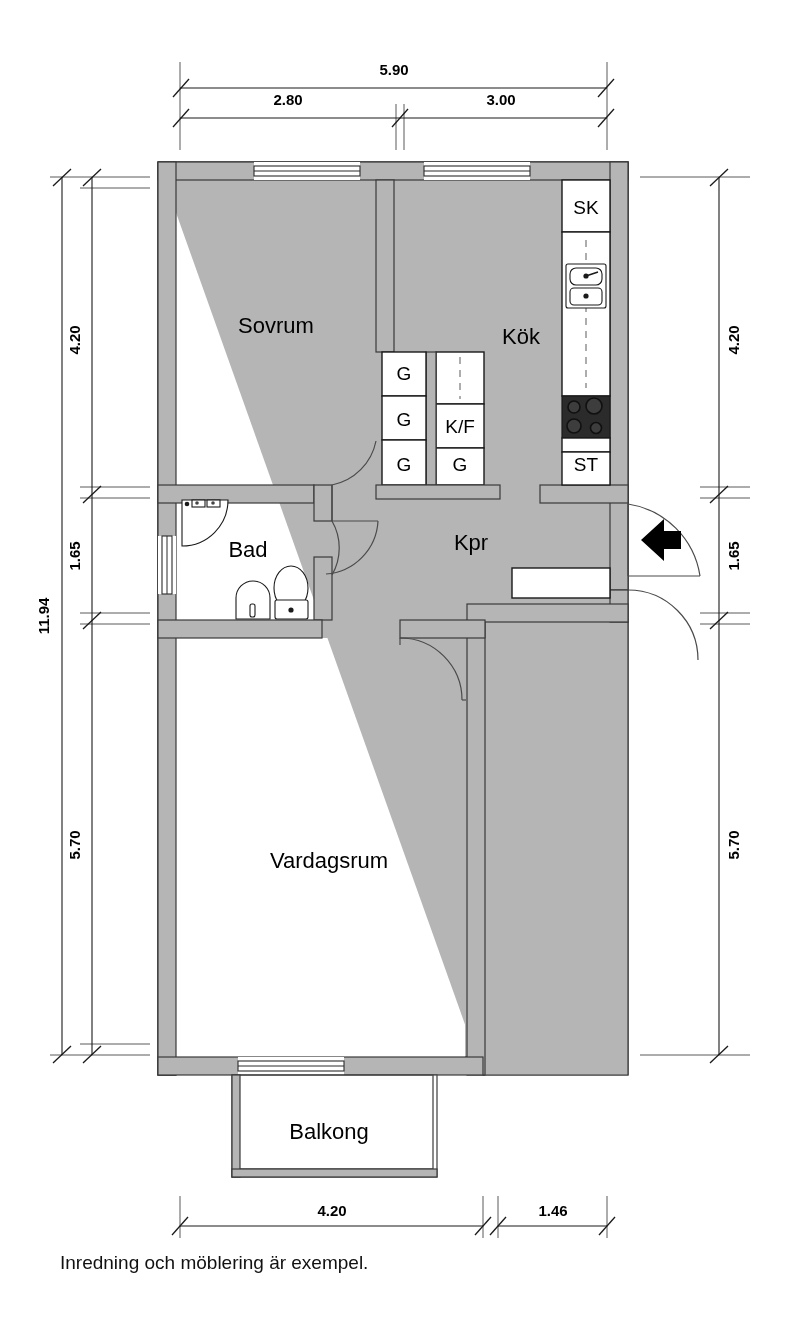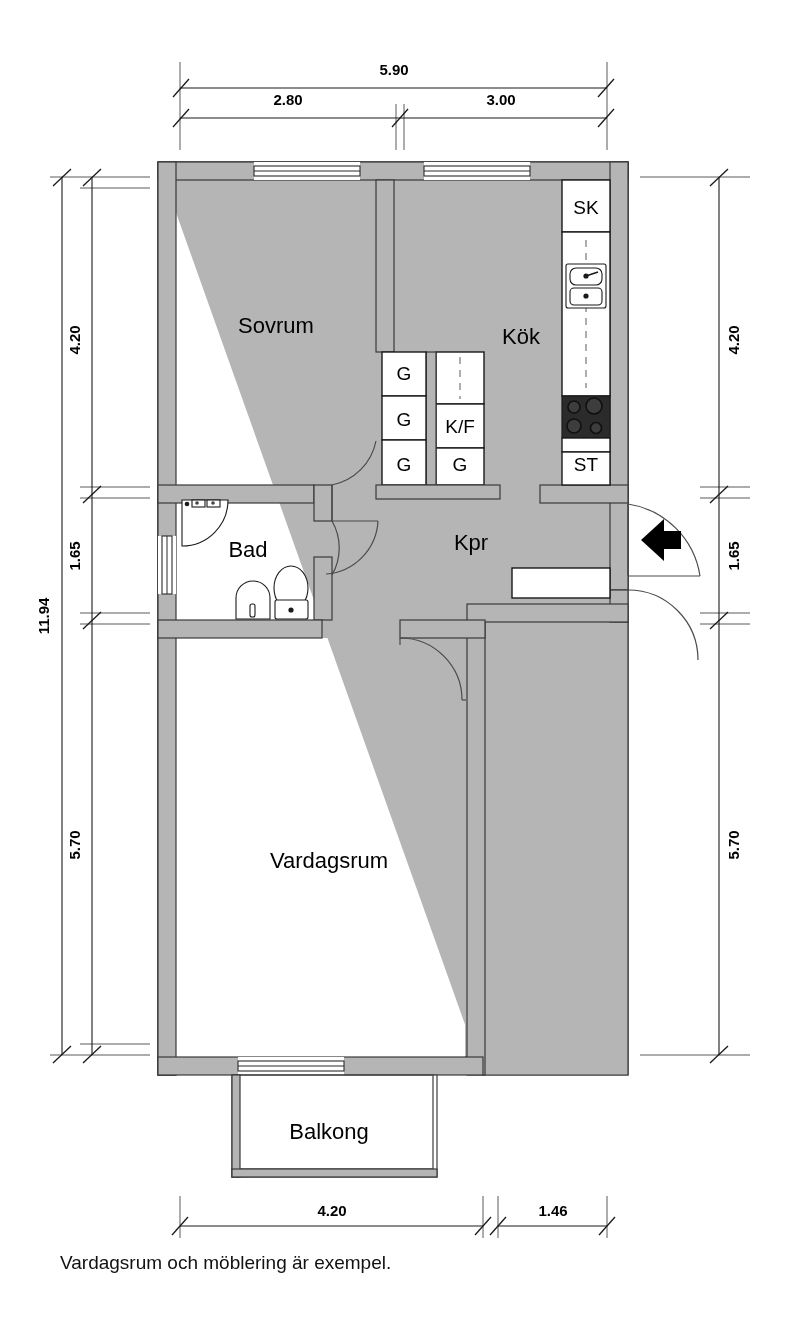--- a/index.html
+++ b/index.html
@@ -376,14 +376,14 @@
     <text class="roomlabel" x="276" y="327">Sovrum</text>
     <text class="roomlabel" x="521" y="338">Kök</text>
     <text class="roomlabel" x="248" y="551">Bad</text>
     <text class="roomlabel" x="471" y="544">Kpr</text>
     <text class="roomlabel" x="329" y="862">Vardagsrum</text>
     <text class="roomlabel" x="329" y="1133">Balkong</text>
   </g>
 
 </svg>
 
-<div class="caption">Vardagsrum och möblering är exempel.</div>
+<div class="caption">Inredning och möblering är exempel.</div>
 </div>
 
 </body></html>

